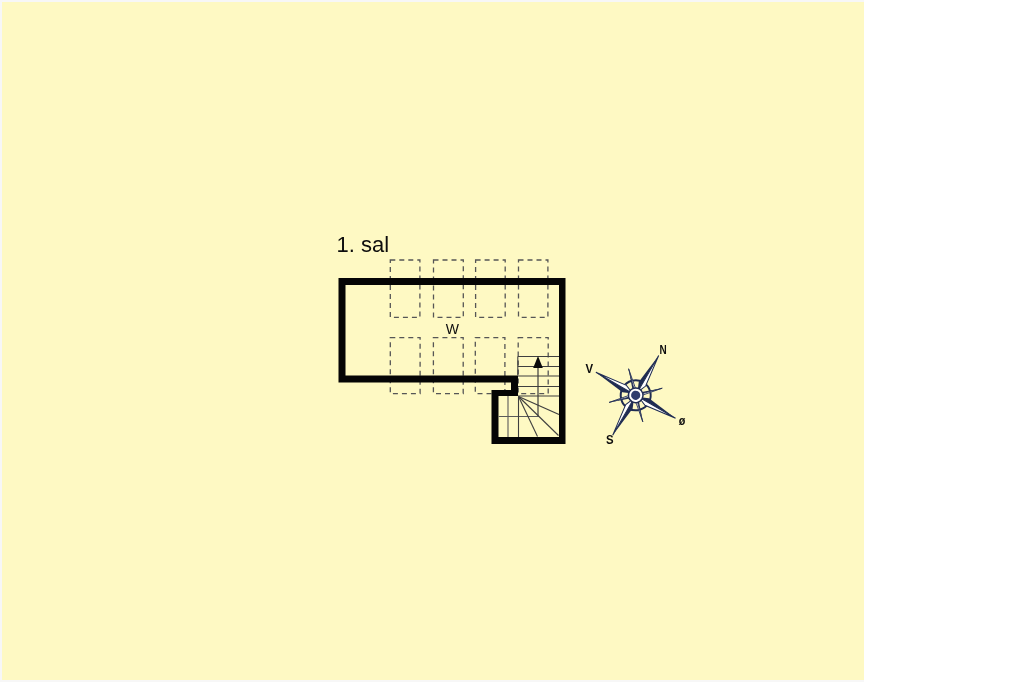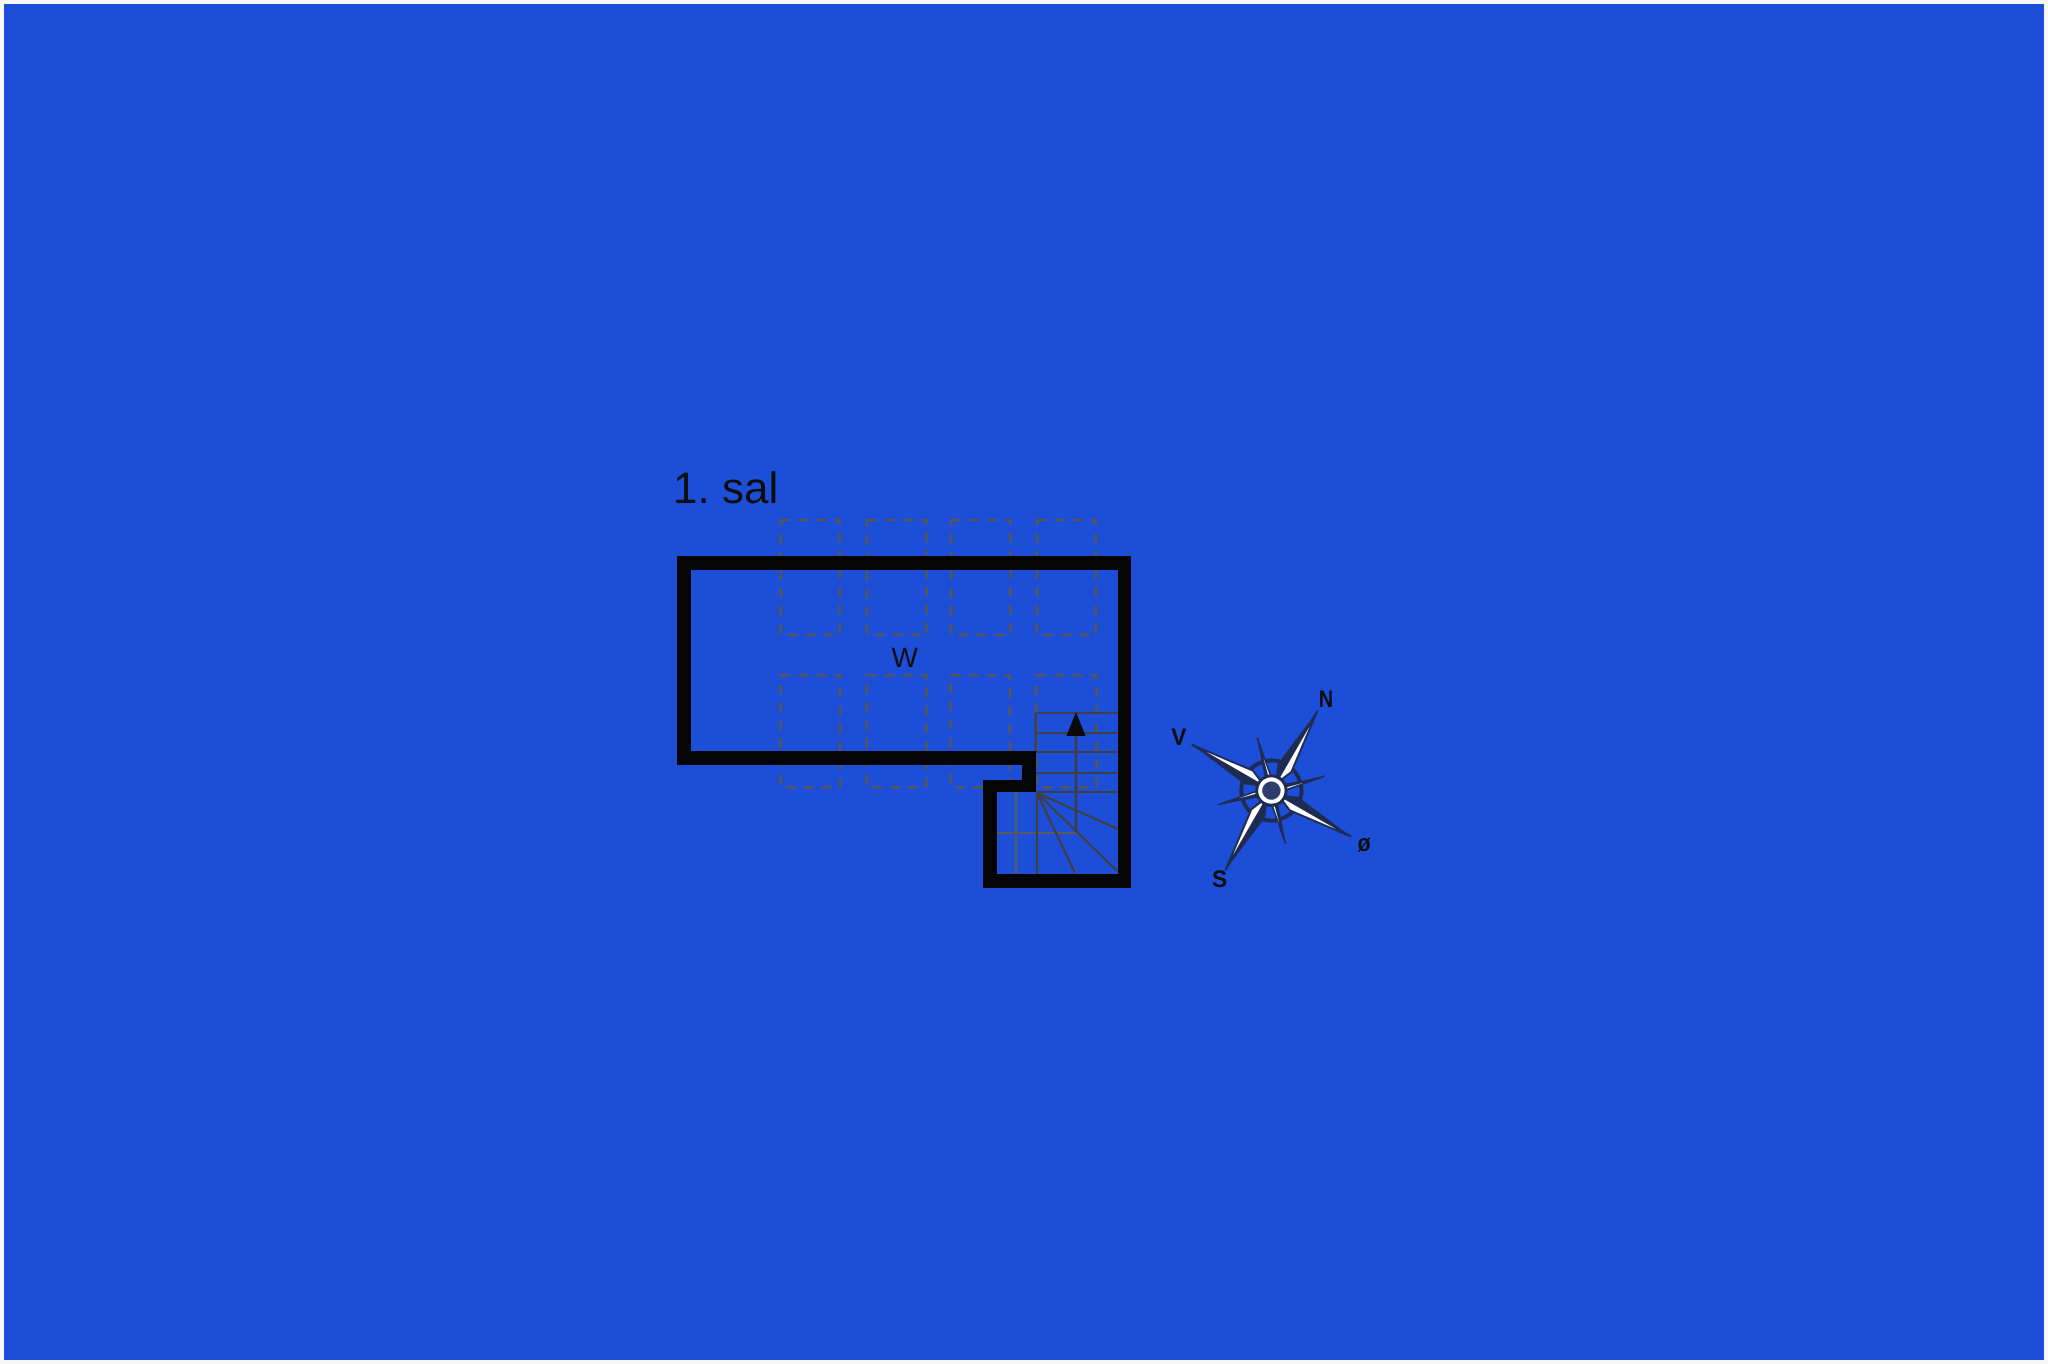--- a/index.html
+++ b/index.html
@@ -1,16 +1,16 @@
 <!DOCTYPE html>
 <html><head>
 <meta charset="utf-8">
 <style>
   html,body{margin:0;padding:0;background:#ffffff;}
-  #stage{position:relative;width:1024px;height:682px;background:#1d4ed8;overflow:hidden;
+  #stage{position:relative;width:864px;height:682px;background:#fef9c3;overflow:hidden;
          font-family:"Liberation Sans", sans-serif;}
 </style>
 </head>
 <body>
 <div id="stage">
 
 <div style="position:absolute;left:0;top:0;width:1020px;height:678px;border:2px solid #f7f7f7;"></div>
 <svg width="1024" height="682" viewBox="0 0 1024 682" style="position:absolute;left:0;top:0;">
 
   <text x="336.5" y="251.6" font-size="22" fill="#0d0d0d" font-family="Liberation Sans, sans-serif">1. sal</text>

